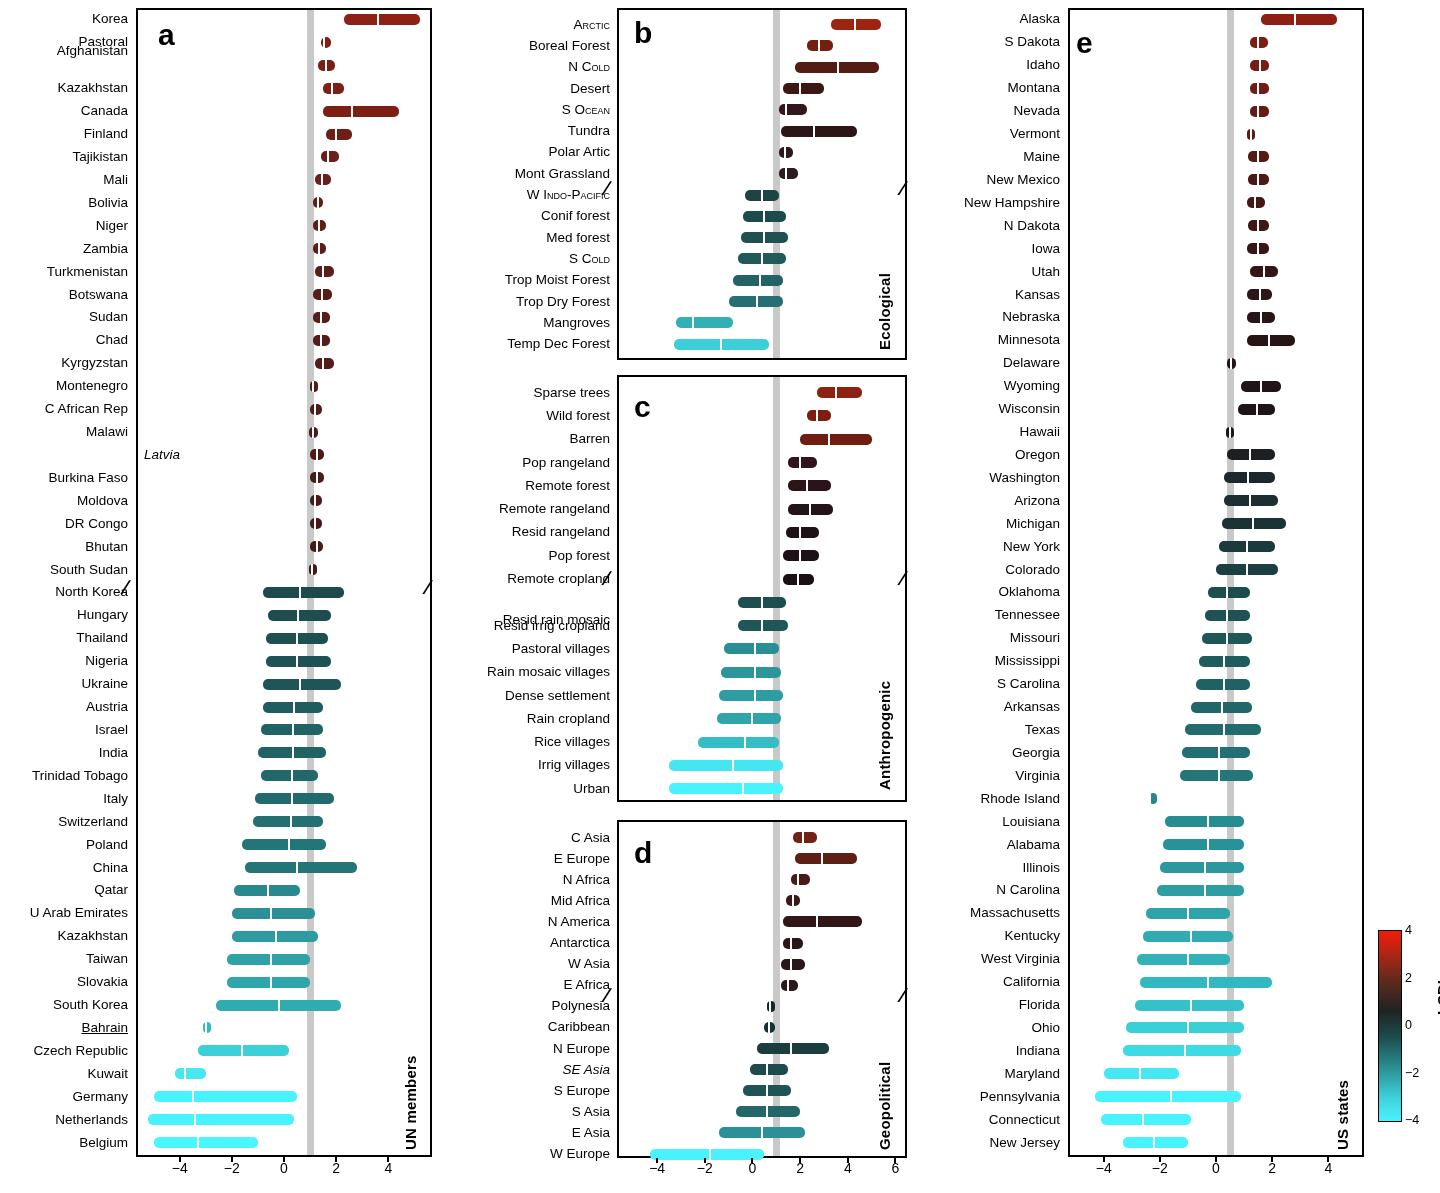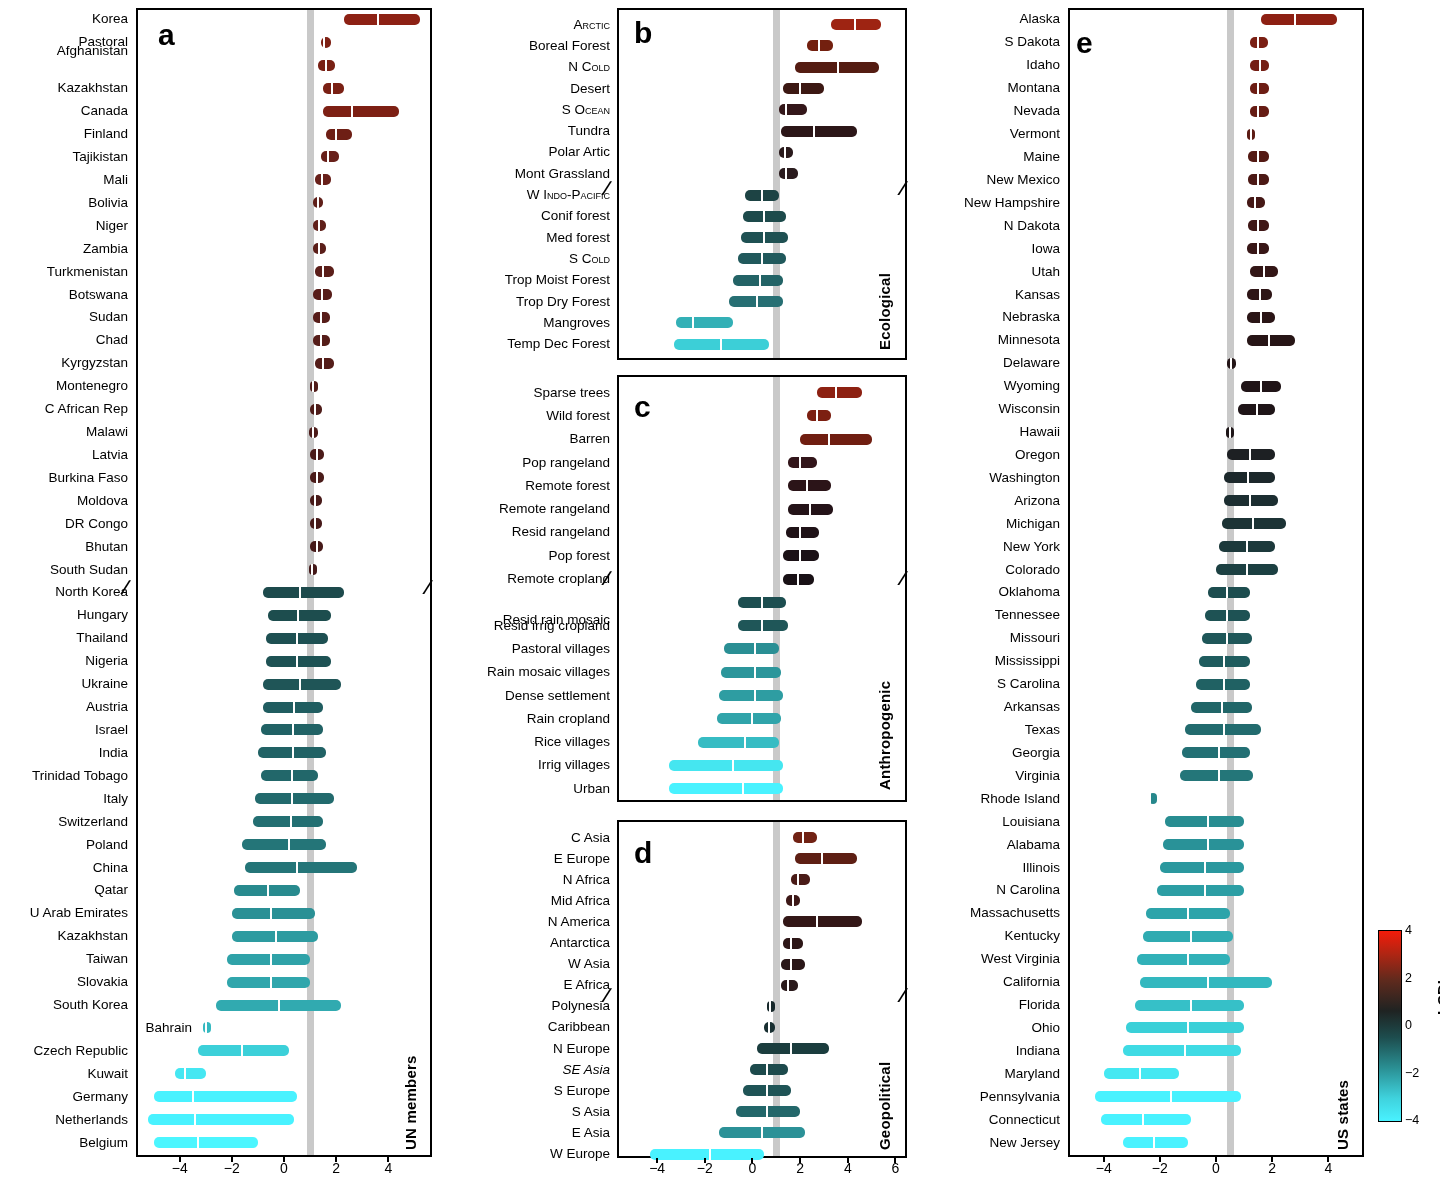--- a/index.html
+++ b/index.html
@@ -155,21 +155,21 @@
     <div class="rowlabel" style="right:1312px;top:218.74000000000004px;">Niger</div>
     <div class="rowlabel" style="right:1312px;top:241.66000000000003px;">Zambia</div>
     <div class="rowlabel" style="right:1312px;top:264.58px;">Turkmenistan</div>
     <div class="rowlabel" style="right:1312px;top:287.5px;">Botswana</div>
     <div class="rowlabel" style="right:1312px;top:310.42px;">Sudan</div>
     <div class="rowlabel" style="right:1312px;top:333.34px;">Chad</div>
     <div class="rowlabel" style="right:1312px;top:356.26px;">Kyrgyzstan</div>
     <div class="rowlabel" style="right:1312px;top:379.18px;">Montenegro</div>
     <div class="rowlabel" style="right:1312px;top:402.1px;">C African Rep</div>
     <div class="rowlabel" style="right:1312px;top:425.02000000000004px;">Malawi</div>
-    <div class="rowlabel" style="right:1312px;top:447.94px;">Latvia</div>
+    <div class="rowlabel" style="right:1260px;top:447.94px;font-style:italic;">Latvia</div>
     <div class="rowlabel" style="right:1312px;top:470.86px;">Burkina Faso</div>
     <div class="rowlabel" style="right:1312px;top:493.78000000000003px;">Moldova</div>
     <div class="rowlabel" style="right:1312px;top:516.7px;">DR Congo</div>
     <div class="rowlabel" style="right:1312px;top:539.6200000000001px;">Bhutan</div>
     <div class="rowlabel" style="right:1312px;top:562.5400000000001px;">South Sudan</div>
     <div class="rowlabel" style="right:1312px;top:585.46px;">North Korea</div>
     <div class="rowlabel" style="right:1312px;top:608.3800000000001px;">Hungary</div>
     <div class="rowlabel" style="right:1312px;top:631.3000000000001px;">Thailand</div>
     <div class="rowlabel" style="right:1312px;top:654.22px;">Nigeria</div>
     <div class="rowlabel" style="right:1312px;top:677.1400000000001px;">Ukraine</div>
@@ -180,21 +180,21 @@
     <div class="rowlabel" style="right:1312px;top:791.7400000000001px;">Italy</div>
     <div class="rowlabel" style="right:1312px;top:814.6600000000001px;">Switzerland</div>
     <div class="rowlabel" style="right:1312px;top:837.5800000000002px;">Poland</div>
     <div class="rowlabel" style="right:1312px;top:860.5000000000001px;">China</div>
     <div class="rowlabel" style="right:1312px;top:883.4200000000001px;">Qatar</div>
     <div class="rowlabel" style="right:1312px;top:906.3400000000001px;">U Arab Emirates</div>
     <div class="rowlabel" style="right:1312px;top:929.2600000000001px;">Kazakhstan</div>
     <div class="rowlabel" style="right:1312px;top:952.1800000000001px;">Taiwan</div>
     <div class="rowlabel" style="right:1312px;top:975.1000000000001px;">Slovakia</div>
     <div class="rowlabel" style="right:1312px;top:998.0200000000001px;">South Korea</div>
-    <div class="rowlabel" style="right:1248px;top:1020.94px;">Bahrain</div>
+    <div class="rowlabel" style="right:1312px;top:1020.94px;text-decoration:underline;">Bahrain</div>
     <div class="rowlabel" style="right:1312px;top:1043.8600000000001px;">Czech Republic</div>
     <div class="rowlabel" style="right:1312px;top:1066.7800000000002px;">Kuwait</div>
     <div class="rowlabel" style="right:1312px;top:1089.7px;">Germany</div>
     <div class="rowlabel" style="right:1312px;top:1112.6200000000001px;">Netherlands</div>
     <div class="rowlabel" style="right:1312px;top:1135.5400000000002px;">Belgium</div>
     <div class="brk" style="left:124px;top:577px;">∕</div>
     <div class="brk" style="left:426px;top:577px;">∕</div>
     <div class="tick" style="left:161.7142857142857px;top:1160px;width:36px;">−4</div>
     <div class="axistickmark" style="left:178.7142857142857px;top:1157px;"></div>
     <div class="tick" style="left:213.85714285714283px;top:1160px;width:36px;">−2</div>

